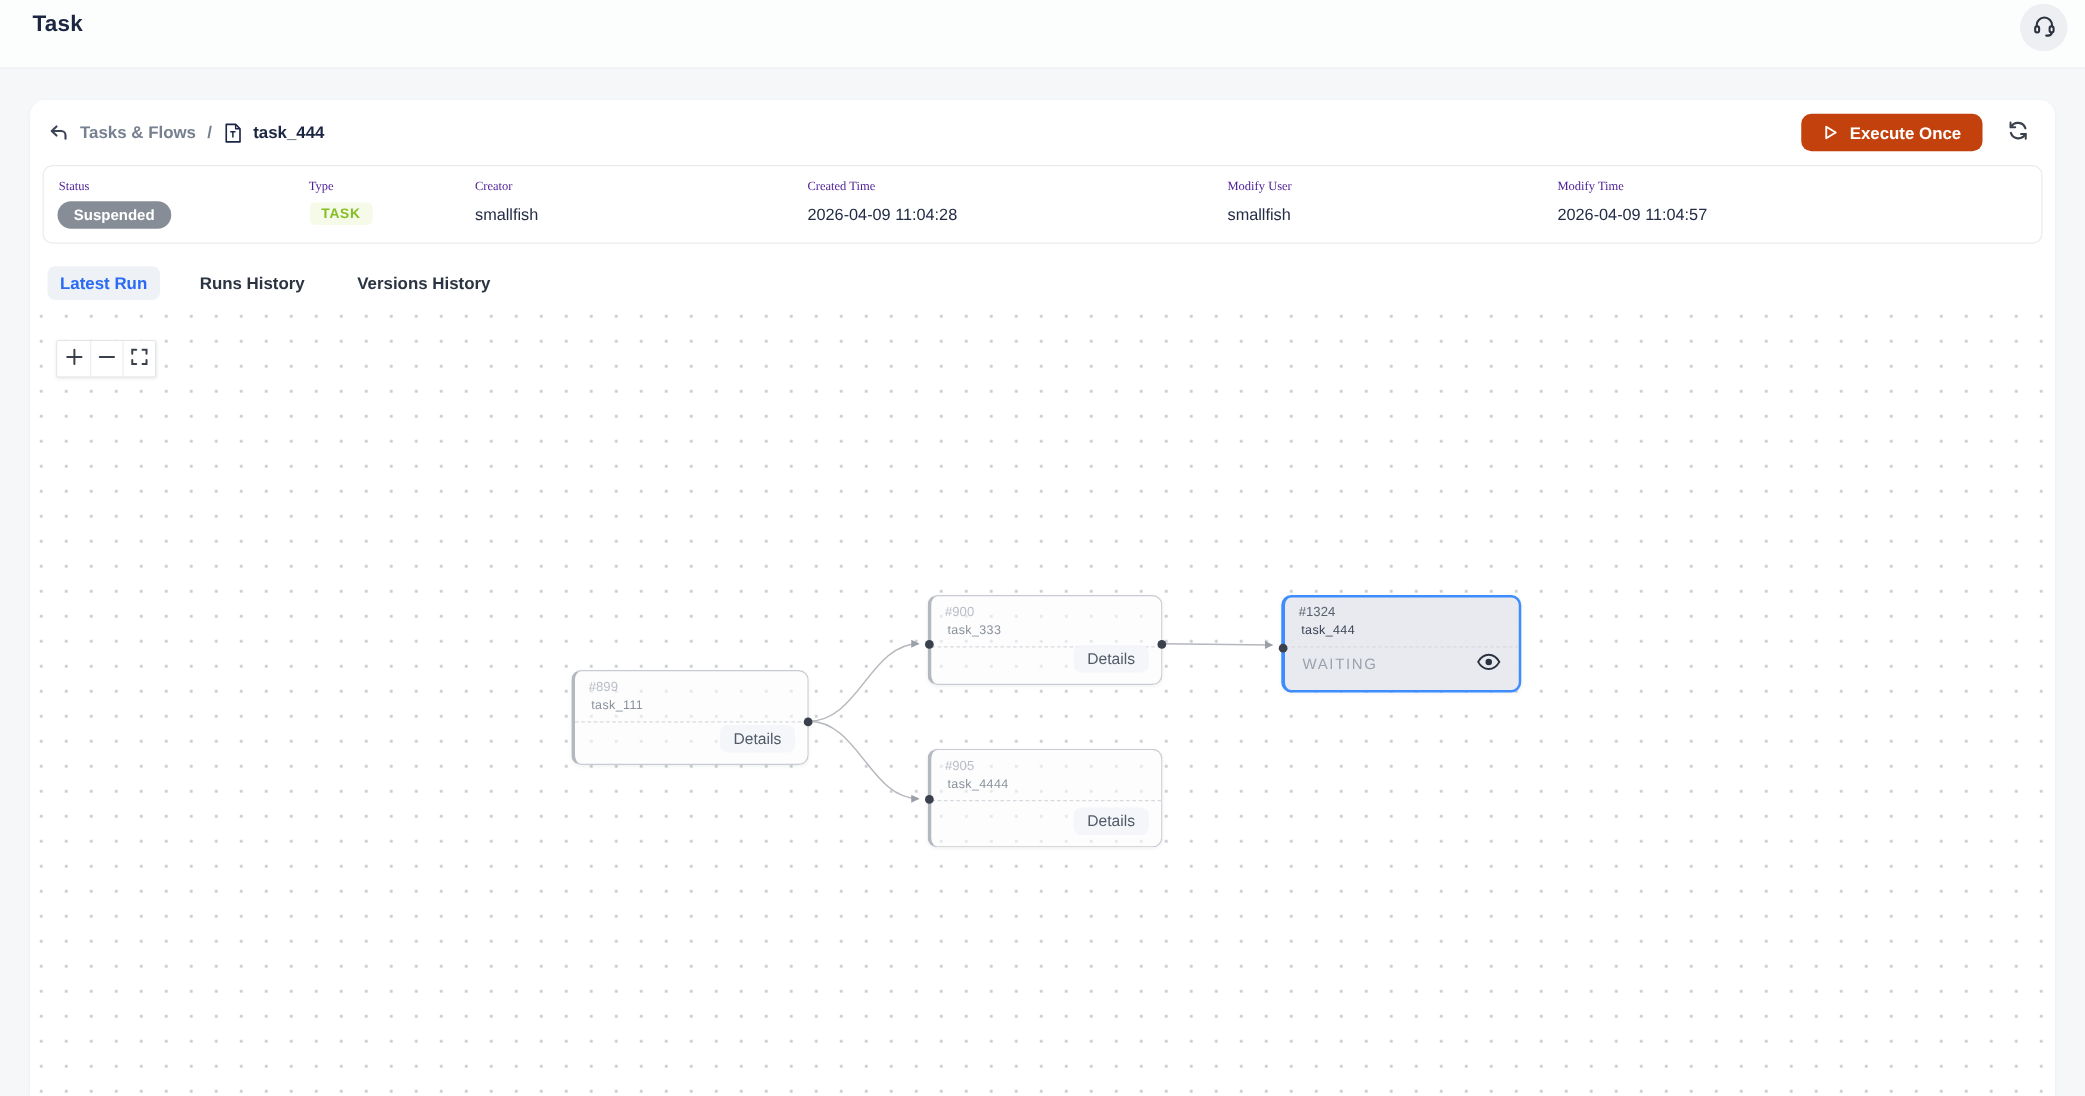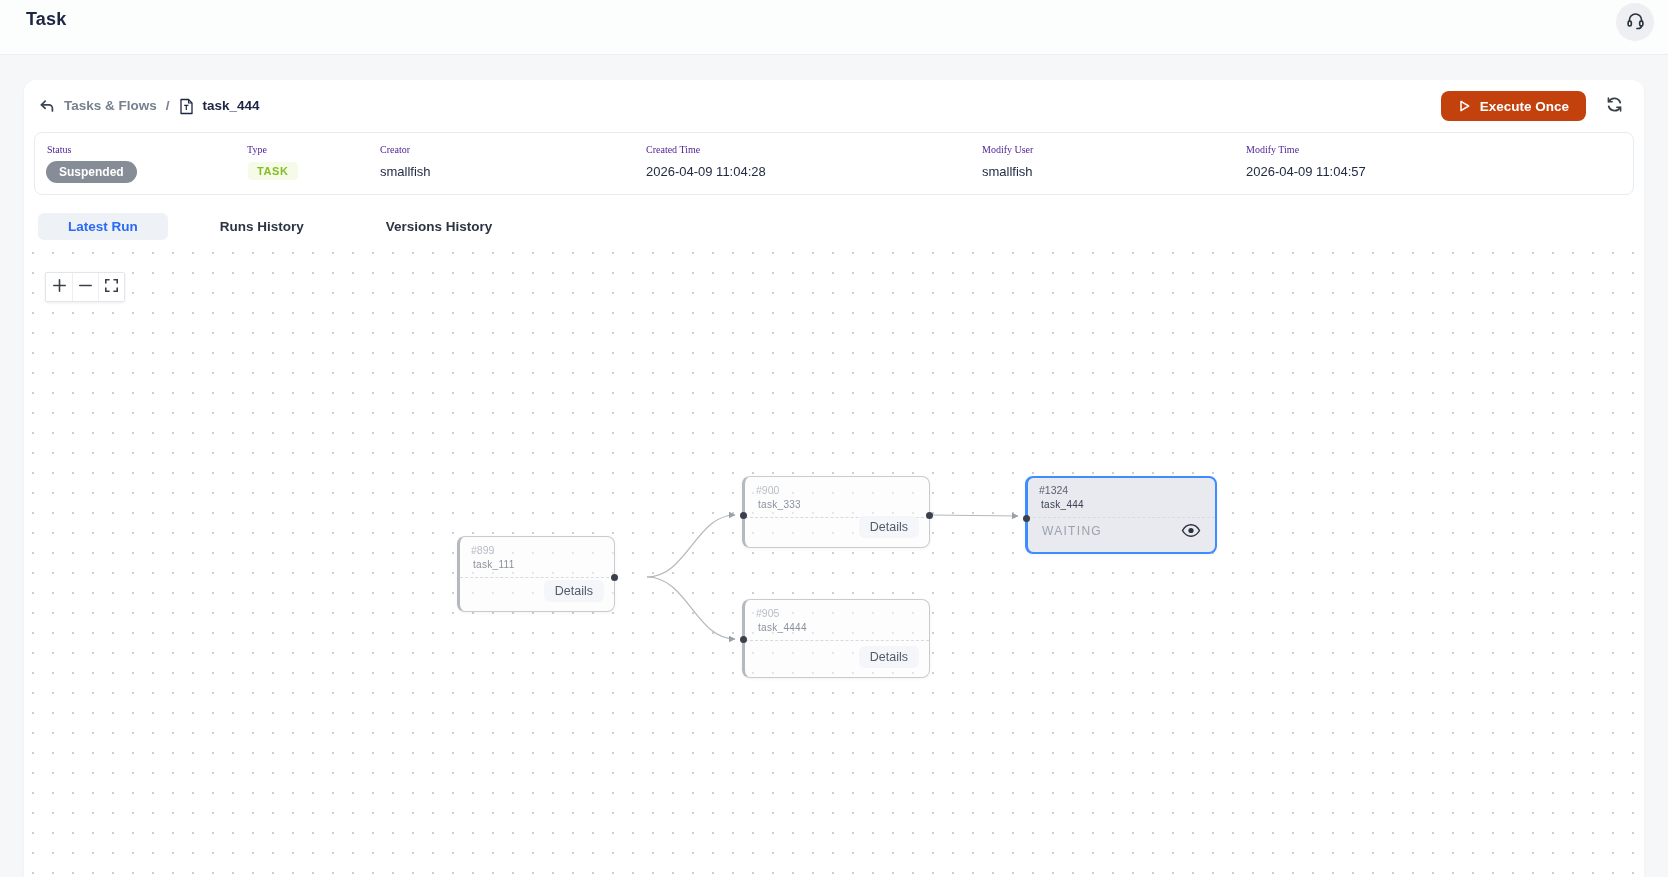--- a/index.html
+++ b/index.html
@@ -40,21 +40,21 @@
   .f-label { position:absolute; top:11px; font-size:10px; color:#4c1d95; white-space:nowrap;font-family:Liberation Serif, serif; }
   .f-value { position:absolute; top:31px; font-size:13px; font-weight:400; color:#232c45; white-space:nowrap; }
   .badge-gray { position:absolute; top:28px; padding:4px 13px; background:#868d97;
                 color:#fff; font-size:12px; font-weight:700; border-radius:11px; }
   .badge-green { position:absolute; top:29px; padding:3px 9px; background:#f5fae9;
                  color:#85bd25; font-size:11px; font-weight:700; letter-spacing:.6px;
                  border-radius:4px; }
 
   
   .tabs { display:flex; align-items:center; gap:22px; padding:18px 0 0 14px; }
-  .tab { font-size:13.5px; font-weight:700; color:#2b3442; padding:6px 30px;
+  .tab { font-size:13.5px; font-weight:700; color:#2b3442; padding:6px 10px;
          border-radius:6px; cursor:pointer; background:transparent; border:none;
          font-family:inherit; }
   .tab.active { color:#2a6af5; background:#eef1f6; }
 
   
   .canvas { position:absolute; left:0; top:168px; width:1620px; height:629px;
             overflow:hidden; border-radius:0;
             background-image:radial-gradient(circle, #cbced2 1.1px, transparent 1.25px);
             background-size:20px 20px; background-position:-1px 15px; }
 
@@ -208,21 +208,21 @@
           <svg width="15" height="15" viewBox="0 0 15 15" fill="none" stroke="#3a4049" stroke-width="1.6" stroke-linecap="round">
             <path d="M1.8 5 V1.8 H5"></path>
               <path d="M10 1.8 H13.2 V5"></path>
             <path d="M13.2 10 V13.2 H10"></path>
               <path d="M5 13.2 H1.8 V10"></path>
           </svg>
         </span>
       </button>
     </div>
 
-    <div class="node" style="left:433px; top:288px; width:158px; height:76px;">
+    <div class="node" style="left:433px; top:288px; width:190px; height:76px;">
       <span class="node-id">#899</span>
       <span class="node-name">task_111</span>
       <div class="node-divider"></div>
       <button class="node-details">Details</button>
       <span class="port" style="right:-4px; top:37px;"></span>
     </div>
 
     <div class="node" style="left:718px; top:228px; width:188px; height:72px;">
       <span class="node-id">#900</span>
       <span class="node-name">task_333</span>

